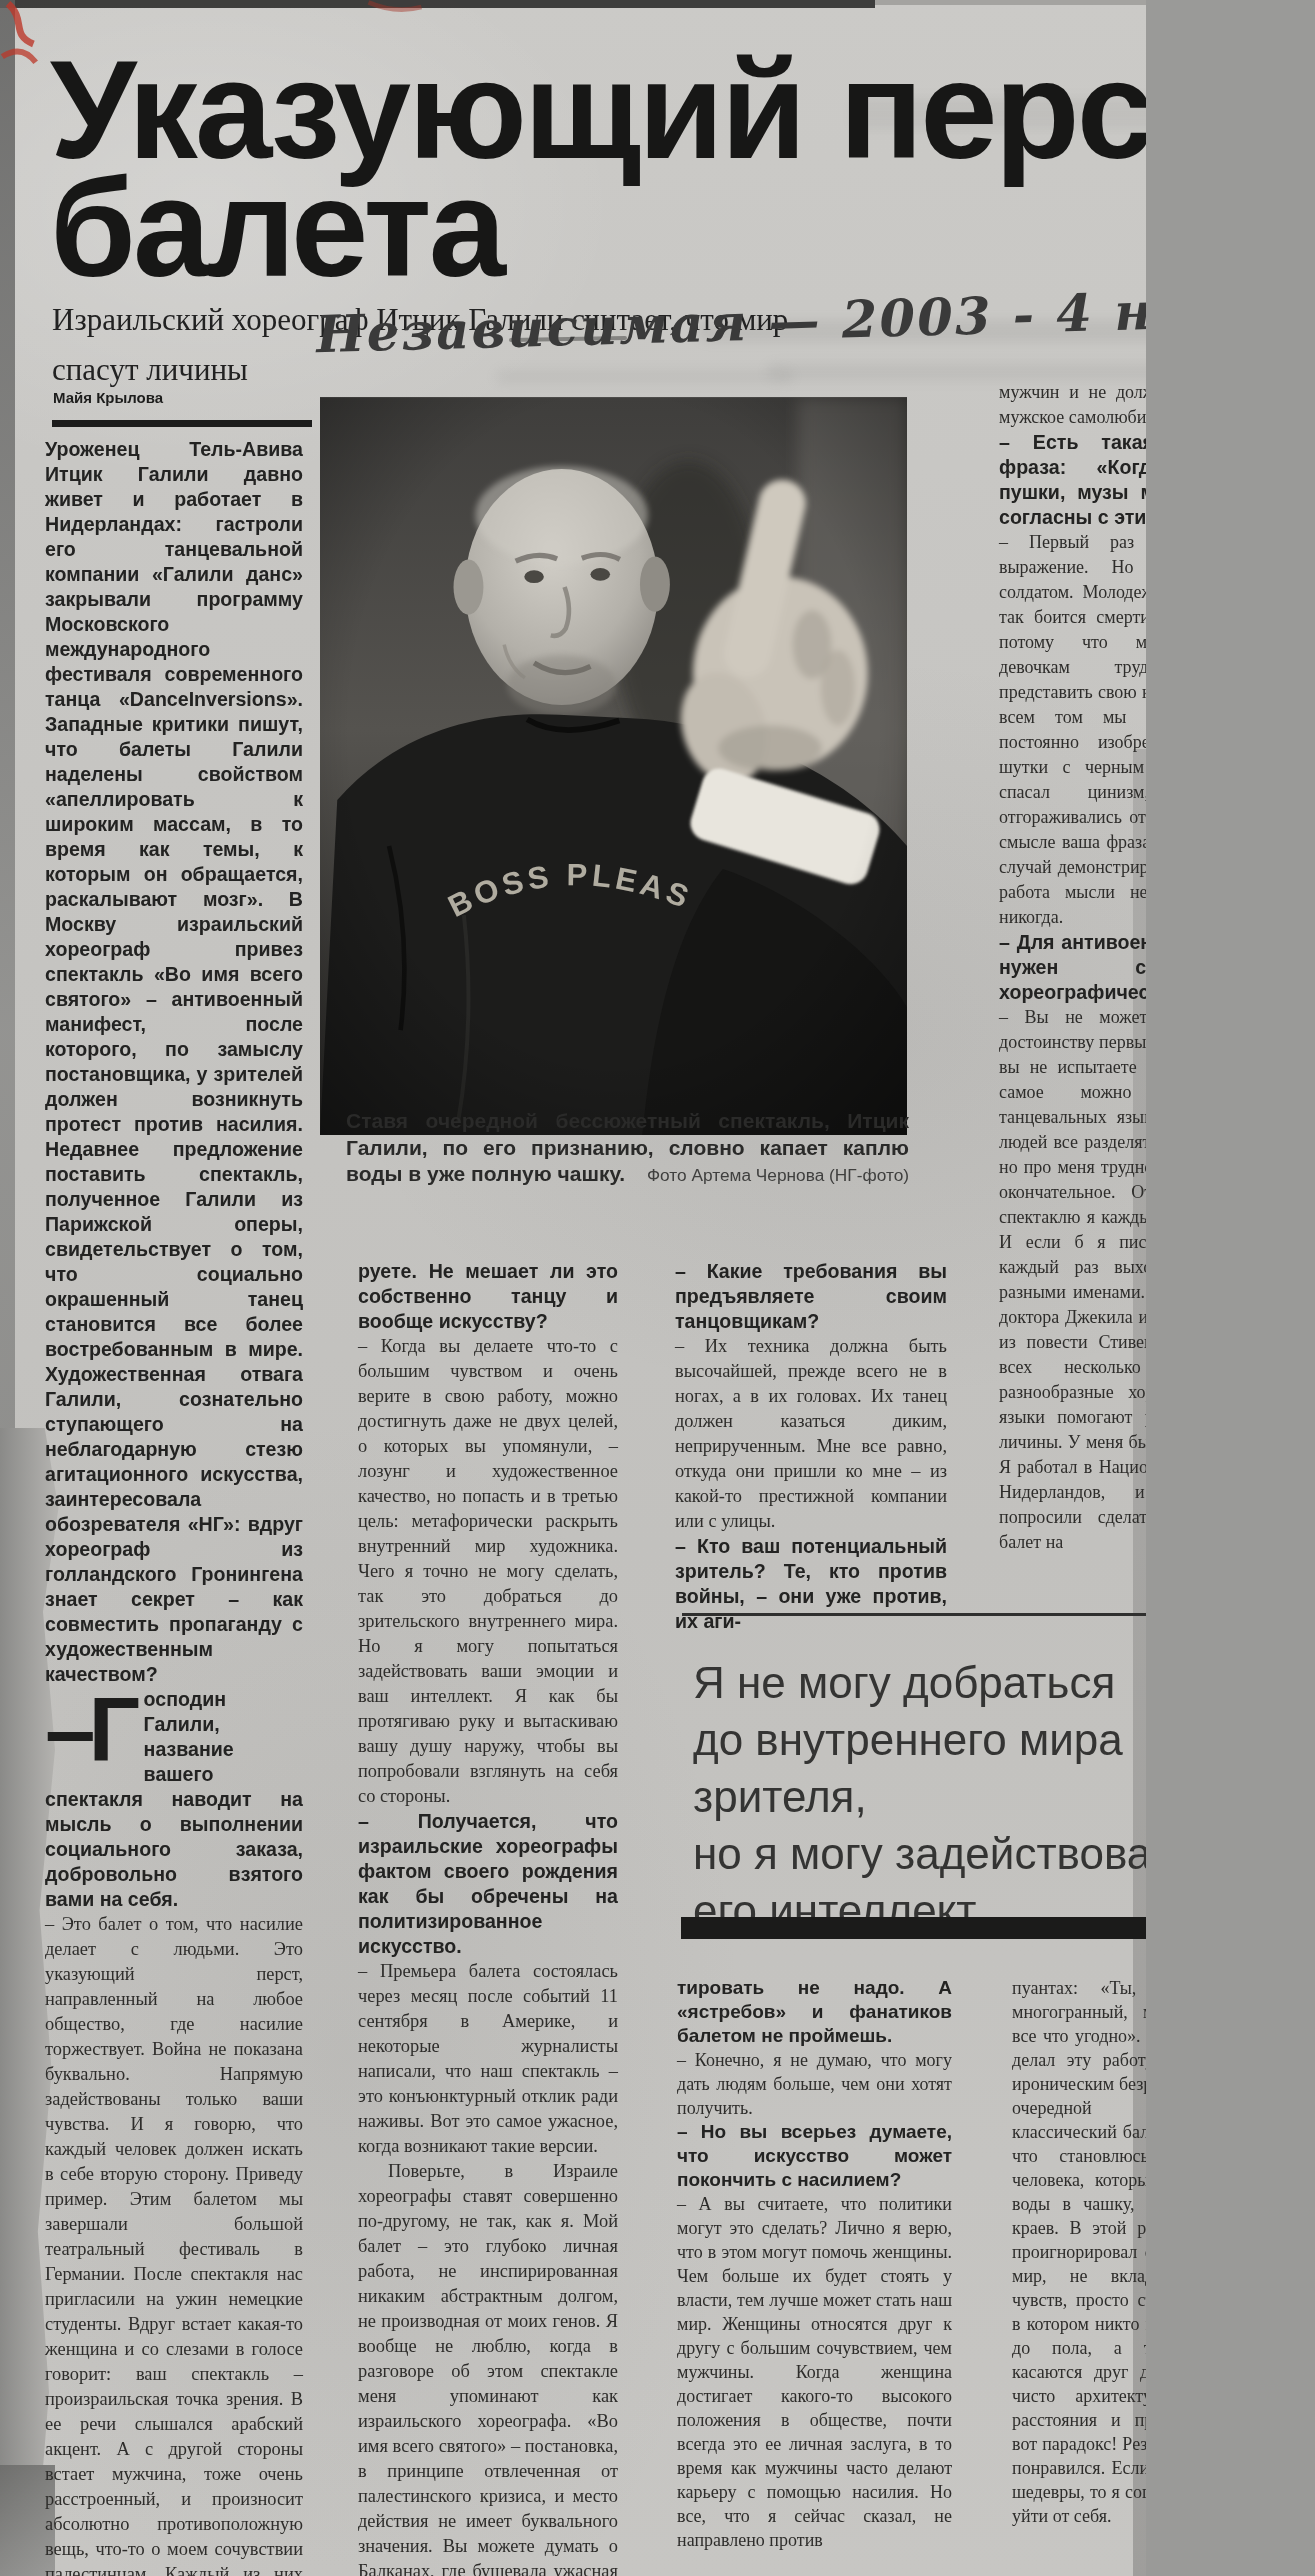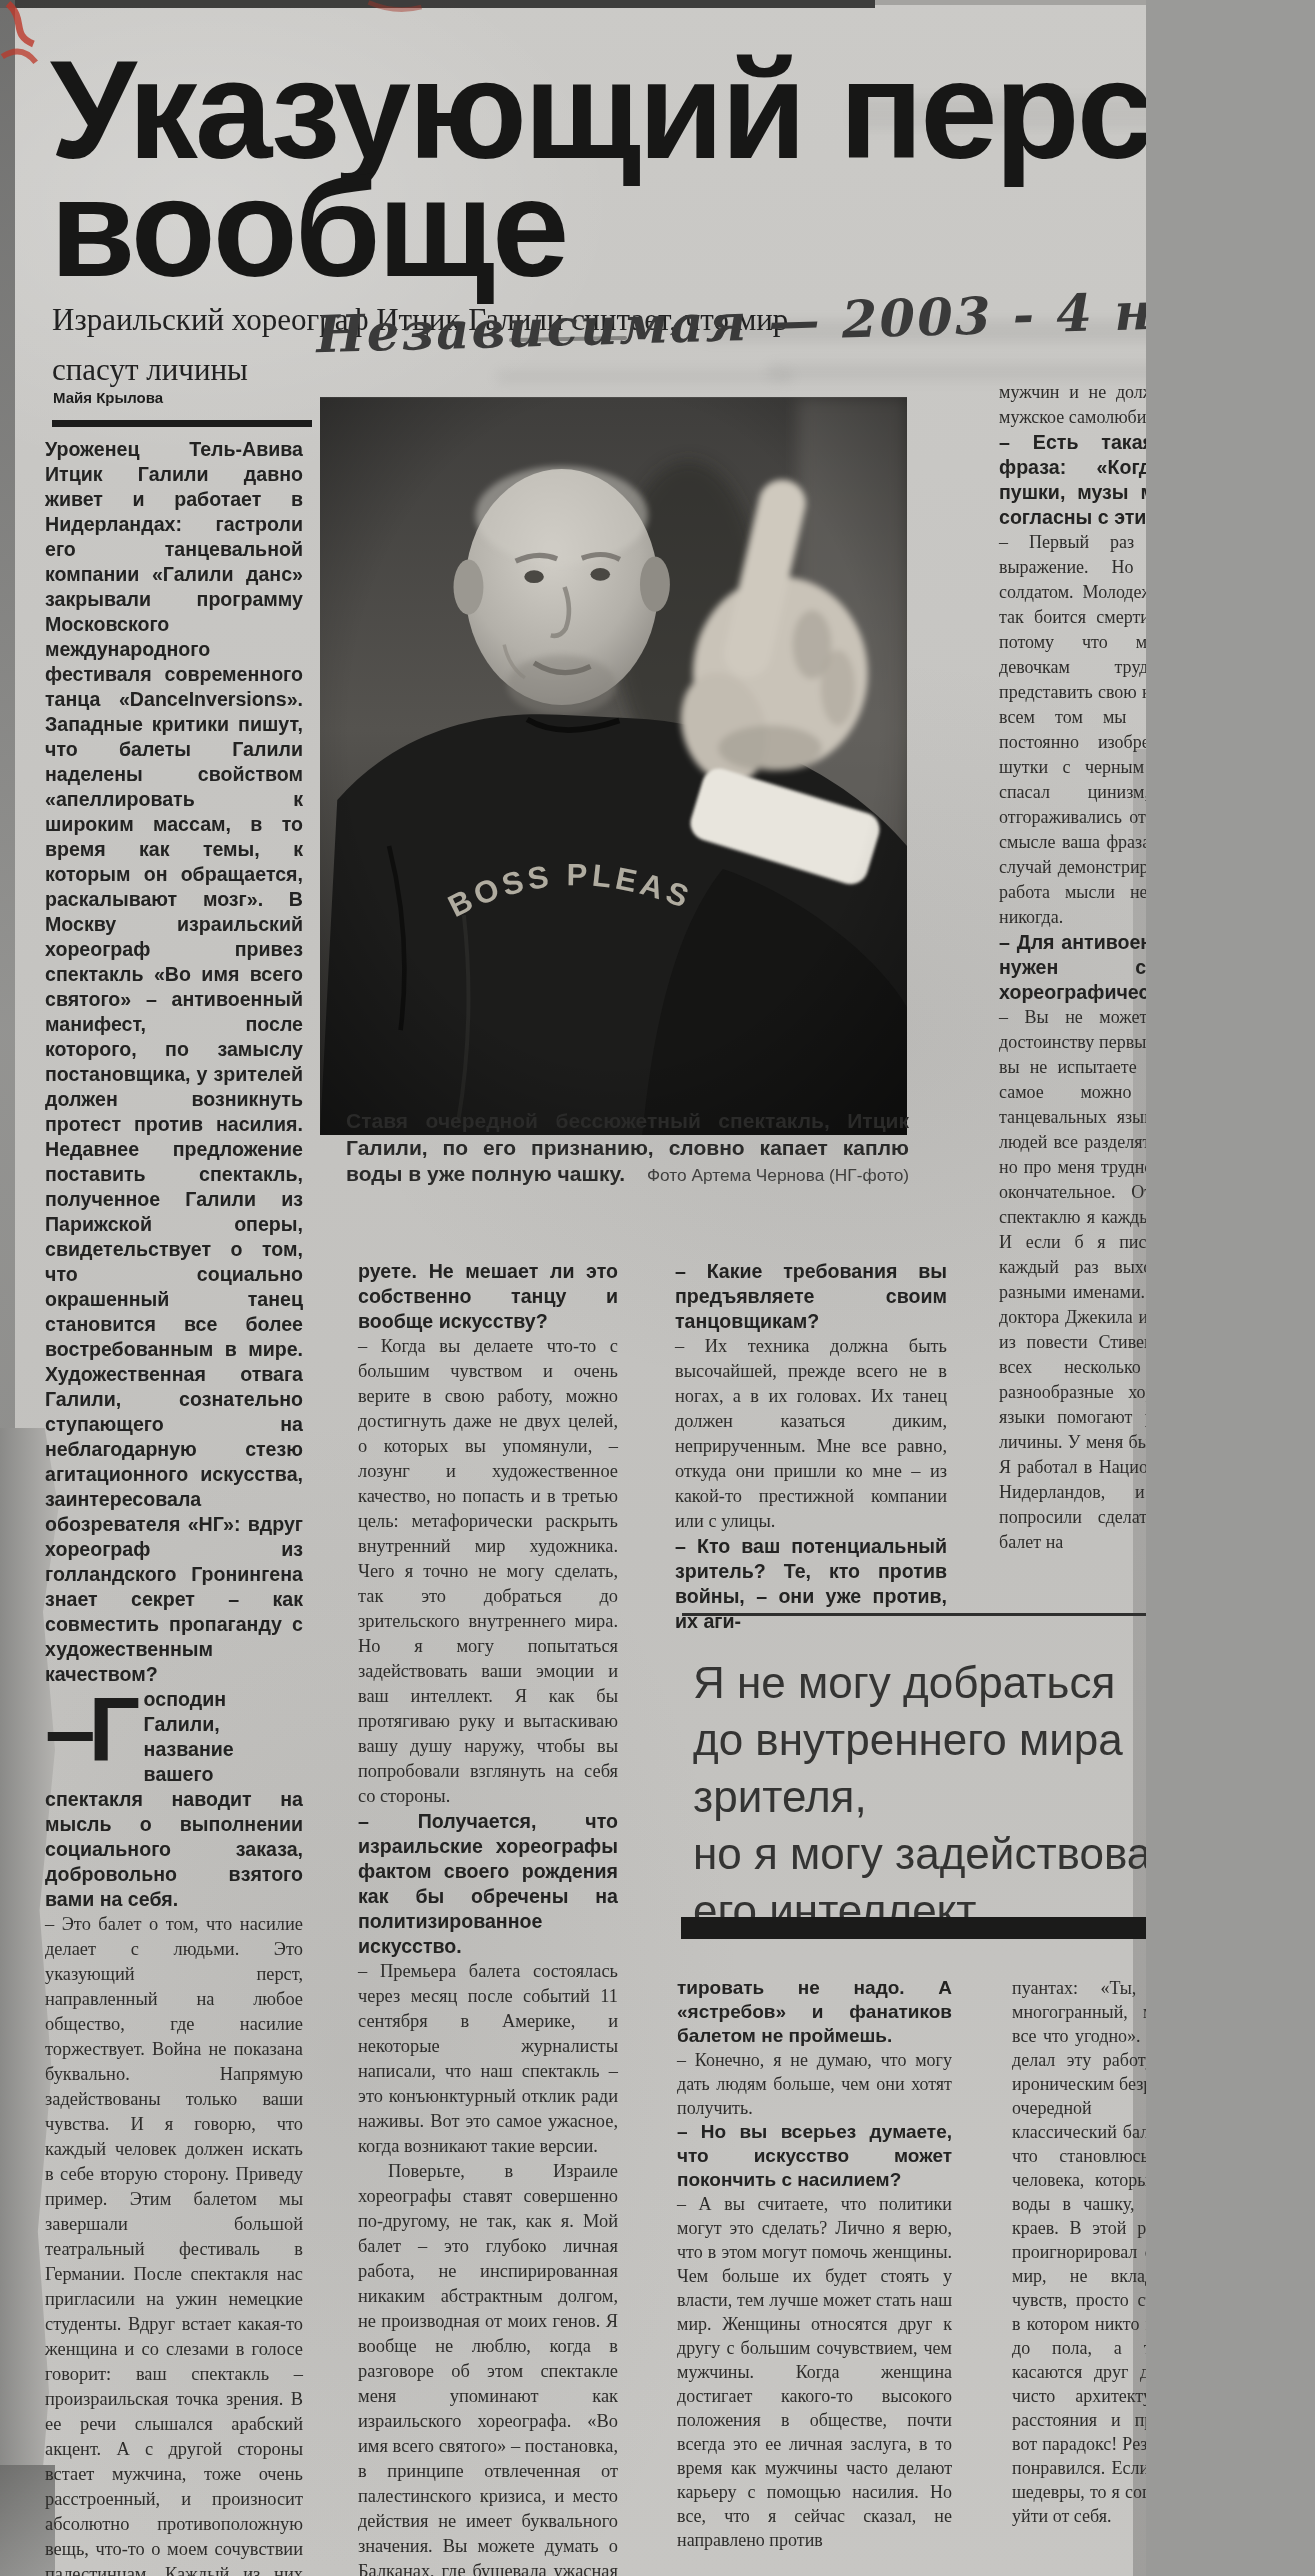--- a/index.html
+++ b/index.html
@@ -89,21 +89,21 @@
 
   <svg class="redpen" viewBox="0 0 2284 220">
     <path d="M 14 6 C 46 34, 18 60, 58 76" stroke="#bb382a" stroke-width="12" fill="none" opacity=".8"></path>
     <path d="M 4 98 q 34 -22 58 10" stroke="#bb382a" stroke-width="10" fill="none" opacity=".75"></path>
     <path d="M 2150 2 l 118 66" stroke="#bb382a" stroke-width="12" fill="none" opacity=".7"></path>
     <path d="M 640 4 q 46 20 92 8" stroke="#a33326" stroke-width="8" fill="none" opacity=".45"></path>
   </svg>
 
   <div class="headline">
     <span>Указующий перст</span>
-    <span class="l2">вообще</span>
+    <span class="l2">балета</span>
   </div>
   <div class="subtitle">
     <span>Израильский хореограф Итцик Галили считает, что мир</span><br>
     <span>спасут личины</span>
   </div>
   <div class="underline-mark"></div>
   <div class="hand-note">Независимая — 2003 - 4 нояб. - с 8.</div>
   <div class="byline">Майя Крылова</div>
   <div class="byline-rule"></div>
 

